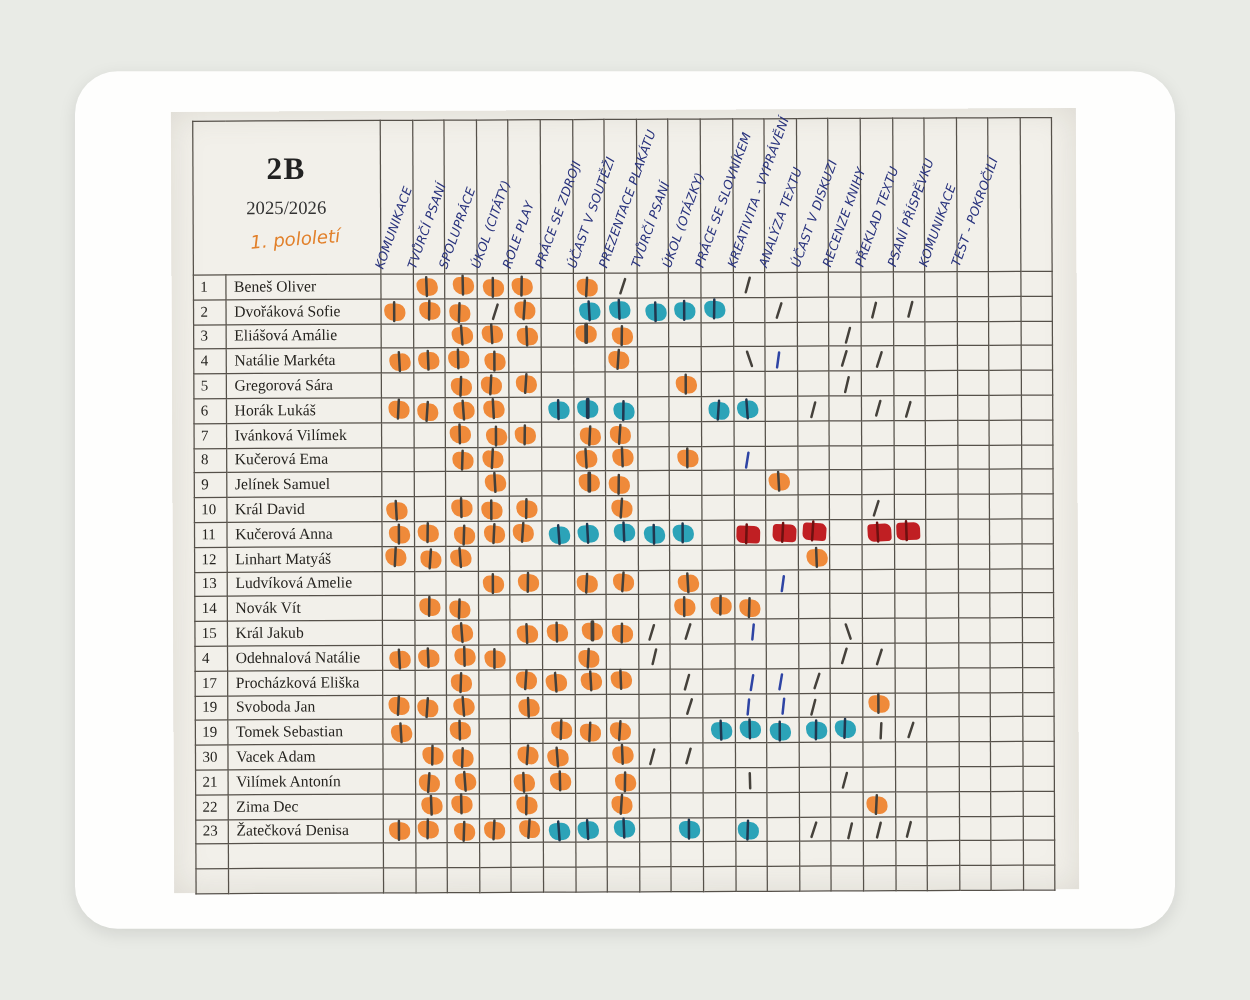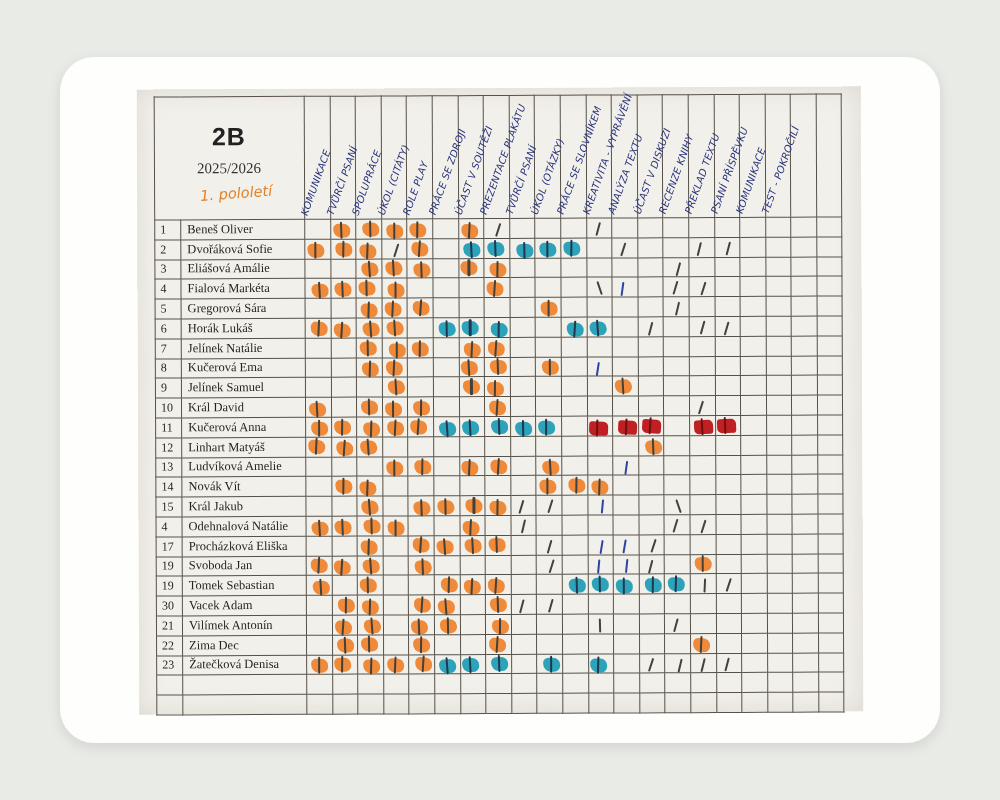--- a/index.html
+++ b/index.html
@@ -15,21 +15,21 @@
   th,td{border:1px solid #56514a;padding:0;margin:0;}
   tr.hdr{height:123px;}
   tr.row{height:19.8px;}
   th{background:transparent;font-weight:normal;}
   th.titlecell{position:relative;}
   th.colhead{position:relative;overflow:visible;}
   .rot{position:absolute;bottom:2px;left:4px;transform:rotate(-70deg);transform-origin:0% 100%;
        white-space:nowrap;font-family:"DejaVu Sans",sans-serif;font-style:italic;font-weight:500;
        font-size:10px;letter-spacing:0.2px;color:#29337d;}
   .title-block{position:absolute;left:0;top:0;width:150px;height:123px;}
-  .class-label{margin-top:26px;text-align:center;font-family:Liberation Sans, sans-serif;font-weight:bold;
+  .class-label{margin-top:26px;text-align:center;font-family:Liberation Serif, serif;font-weight:bold;
        font-size:25px;letter-spacing:1px;color:#222;}
   .school-year{margin-top:9px;text-align:center;font-size:15px;color:#333;}
   .semester-note{margin-top:7px;margin-left:46px;font-family:"DejaVu Sans",sans-serif;
        font-style:italic;font-size:14.5px;color:#e2802a;transform:rotate(-4deg);white-space:nowrap;}
   td.num{font-size:12px;color:#262420;padding-left:5px;vertical-align:middle;}
   td.name{font-size:12.5px;color:#262420;padding-left:6px;vertical-align:middle;white-space:nowrap;overflow:hidden;}
   td.cell{position:relative;text-align:center;vertical-align:middle;overflow:visible;}
   .mark{position:relative;display:inline-block;width:17px;height:14px;vertical-align:middle;
         border-radius:5px 7px 6px 8px;}
   .mark i{position:absolute;left:7px;top:-2px;width:2.3px;height:17px;border-radius:1.2px;display:block;}
@@ -210,21 +210,21 @@
                 <td class="cell"><span class="slash pf" style="transform:translate(2px,0px) rotate(15.4deg)"></span></td>
                 <td class="cell"></td>
                 <td class="cell"></td>
                 <td class="cell"></td>
                 <td class="cell"></td>
                 <td class="cell"></td>
                 <td class="cell"></td>
               </tr>
               <tr class="row">
                 <td class="num">4</td>
-                <td class="name">Fialová Markéta</td>
+                <td class="name">Natálie Markéta</td>
                 <td class="cell"><span class="mark mo" style="transform:translate(2px,1px) rotate(-3deg)"><i></i></span></td>
                 <td class="cell"><span class="mark mo" style="transform:translate(0px,0px) rotate(-2deg)"><i></i></span></td>
                 <td class="cell"><span class="mark mo" style="transform:translate(-2px,-1px) rotate(-1deg)"><i></i></span></td>
                 <td class="cell"><span class="mark mo" style="transform:translate(1px,1px) rotate(0deg)"><i></i></span></td>
                 <td class="cell"></td>
                 <td class="cell"></td>
                 <td class="cell"></td>
                 <td class="cell"><span class="mark mo" style="transform:translate(-2px,0px) rotate(4deg)"><i></i></span></td>
                 <td class="cell"></td>
                 <td class="cell"></td>
@@ -285,21 +285,21 @@
                 <td class="cell"></td>
                 <td class="cell"><span class="slash pf" style="transform:translate(1px,-0.5px) rotate(16deg)"></span></td>
                 <td class="cell"><span class="slash pf" style="transform:translate(-1px,0.5px) rotate(16.6deg)"></span></td>
                 <td class="cell"></td>
                 <td class="cell"></td>
                 <td class="cell"></td>
                 <td class="cell"></td>
               </tr>
               <tr class="row">
                 <td class="num">7</td>
-                <td class="name">Jelínek Natálie</td>
+                <td class="name">Ivánková Vilímek</td>
                 <td class="cell"></td>
                 <td class="cell"></td>
                 <td class="cell"><span class="mark mo" style="transform:translate(-1px,-1px) rotate(-1deg)"><i></i></span></td>
                 <td class="cell"><span class="mark mo" style="transform:translate(2px,1px) rotate(0deg)"><i></i></span></td>
                 <td class="cell"><span class="mark mo" style="transform:translate(0px,0px) rotate(1deg)"><i></i></span></td>
                 <td class="cell"></td>
                 <td class="cell"><span class="mark mo" style="transform:translate(1px,1px) rotate(3deg)"><i></i></span></td>
                 <td class="cell"><span class="mark mo" style="transform:translate(-1px,0px) rotate(4deg)"><i></i></span></td>
                 <td class="cell"></td>
                 <td class="cell"></td>

